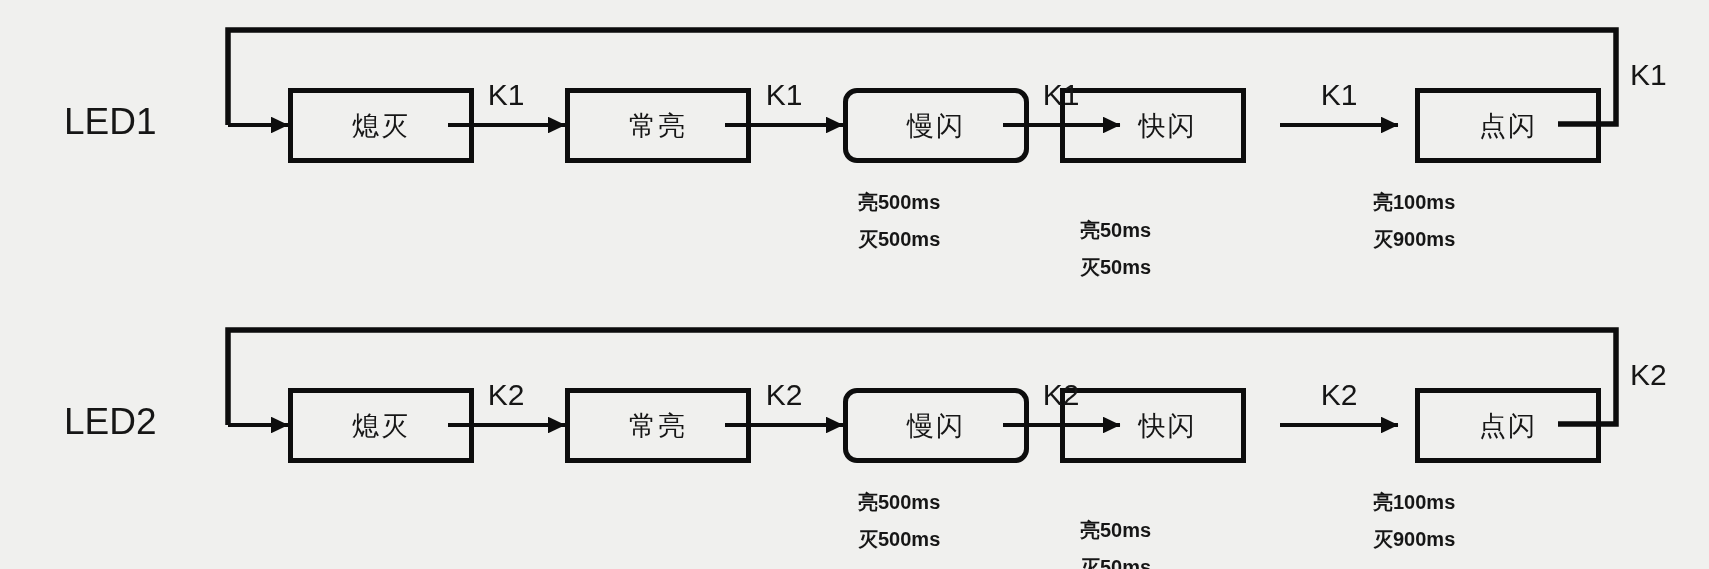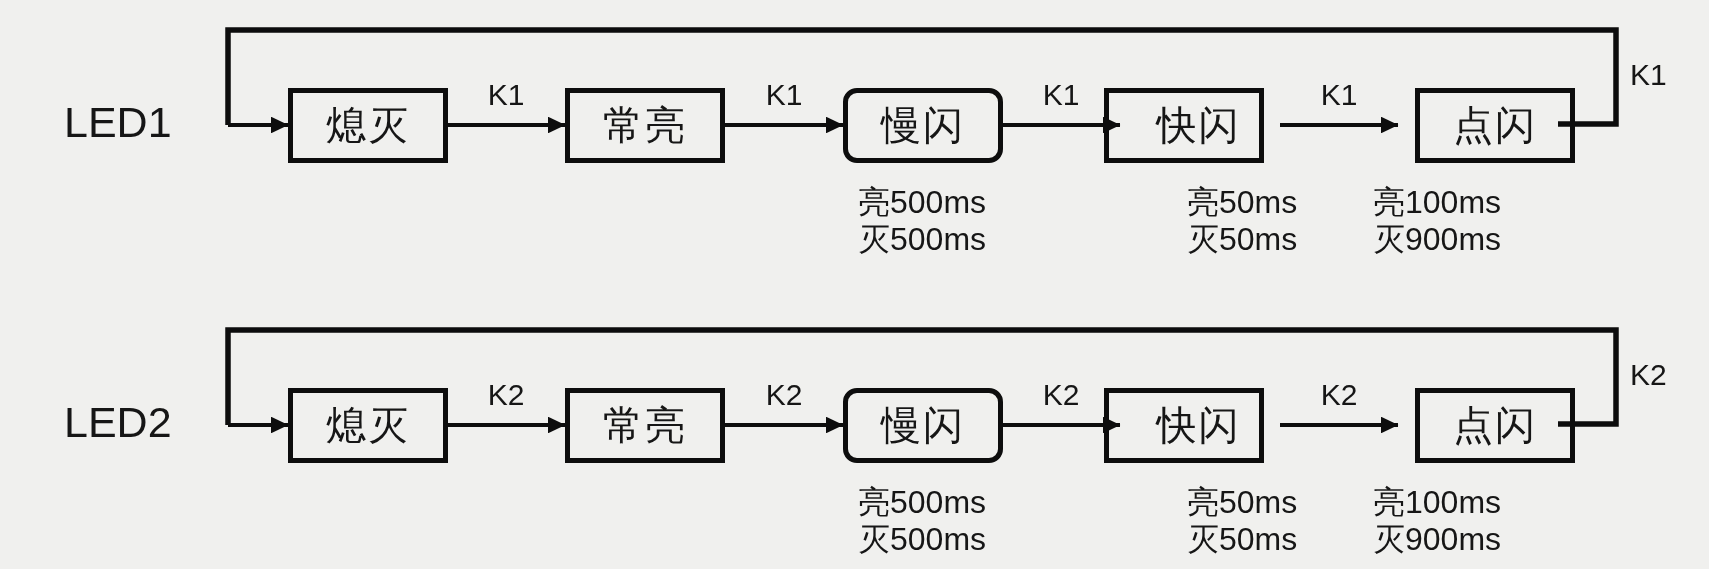--- a/index.html
+++ b/index.html
@@ -9,41 +9,41 @@
     height: 569px;
     background: #f0f0ee;
     overflow: hidden;
     font-family: "Liberation Sans", sans-serif;
     color: #161616;
   }
   .row { position: absolute; left: 0; width: 1709px; height: 270px; }
   .wires { position: absolute; left: 0; top: 0; width: 1709px; height: 270px; display: block; }
   .row-label {
     position: absolute; left: 64px; top: 104px;
-    font-size: 43px; line-height: 36px; white-space: nowrap;
+    font-size: 37px; line-height: 36px; white-space: nowrap;
   }
   .state {
-    position: absolute; top: 88px; height: 75px; width: 160px;
+    position: absolute; top: 88px; height: 75px; width: 186px;
     box-sizing: border-box; border: 5px solid #0d0d0d;
     display: flex; align-items: center; justify-content: center;
-    font-size: 40px; letter-spacing: 2px; white-space: nowrap;
+    font-size: 27px; letter-spacing: 2px; white-space: nowrap;
   }
   .s1 { left: 288px; } .s2 { left: 565px; } .s3 { left: 843px; border-radius: 14px; }
-  .s4 { left: 1104px; padding-left: 29px; } .s5 { left: 1398px; margin-left: 17px; }
+  .s4 { left: 1060px; padding-left: 29px; } .s5 { left: 1398px; margin-left: 17px; }
   .k {
     position: absolute; top: 79px; width: 90px; text-align: center;
     font-size: 30px; line-height: 32px; white-space: nowrap;
   }
   .k1 { left: 461px; } .k2 { left: 739px; } .k3 { left: 1016px; } .k4 { left: 1294px; }
   .k-loop { position: absolute; left: 1630px; top: 59px; font-size: 30px; line-height: 32px; }
   .timing {
     position: absolute; top: 184px;
-    font-size: 32px; line-height: 37px; white-space: nowrap;
+    font-size: 20px; line-height: 37px; white-space: nowrap; font-weight: bold;
   }
-  .t3 { left: 858px; } .t4 { left: 1187px; } .t5 { left: 1373px; }
+  .t3 { left: 858px; } .t4 { left: 1080px; margin-top: 28px; } .t5 { left: 1373px; }
 </style>
 </head>
 <body>
 
 <div class="canvas">
 
   <div class="row" style="top:0">
     <svg class="wires" viewBox="0 0 1709 270">
       <defs>
         <marker id="ah-r0" markerWidth="4.6" markerHeight="4.2" refX="4.3" refY="2.1" orient="auto" markerUnits="strokeWidth">

